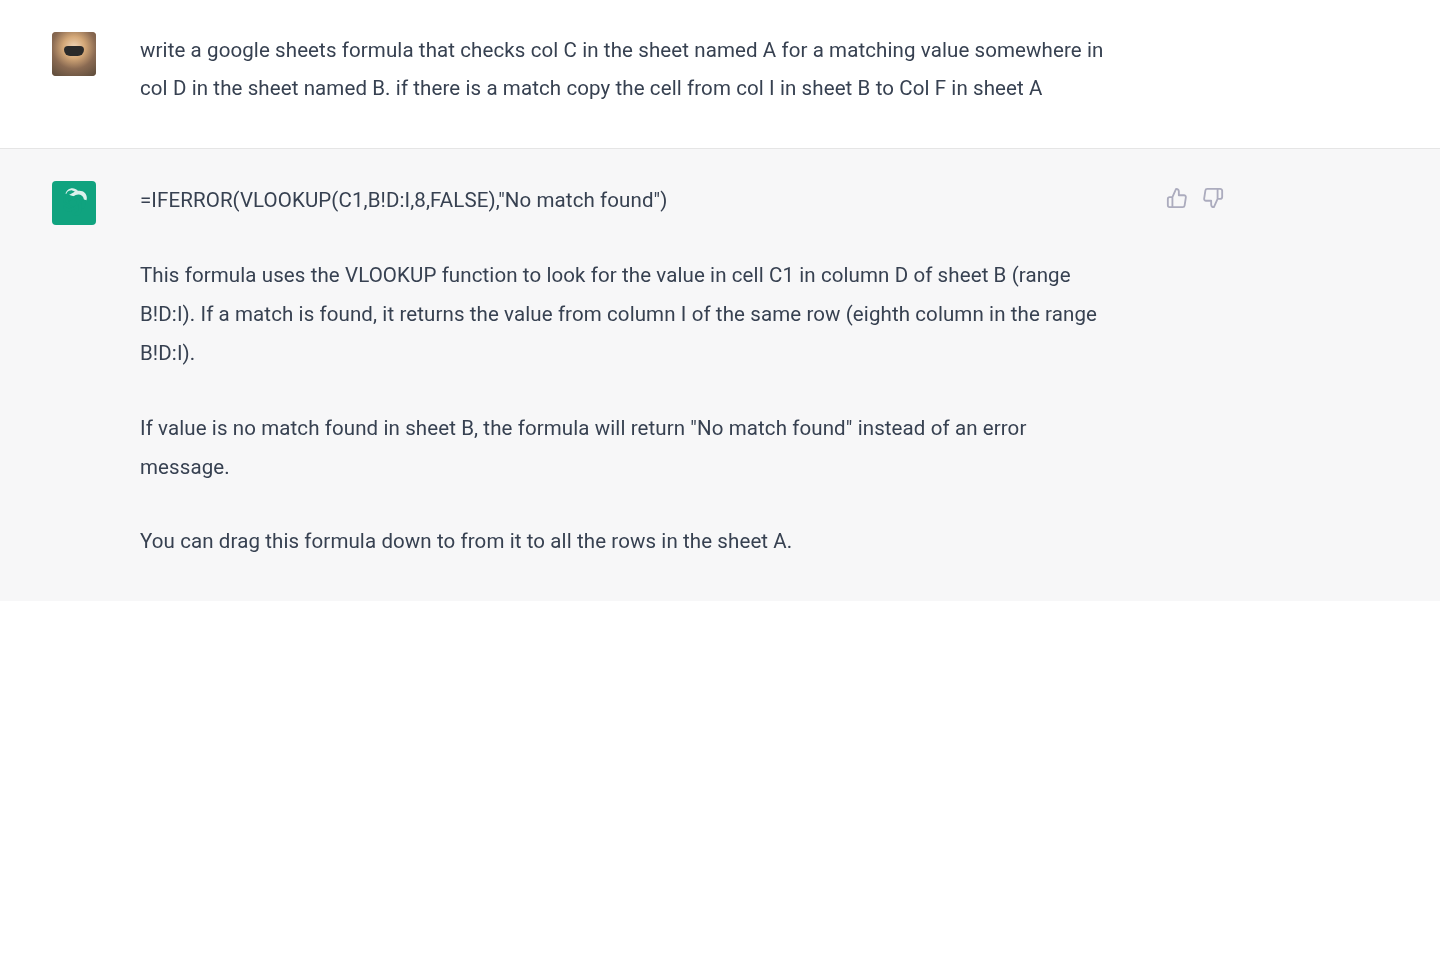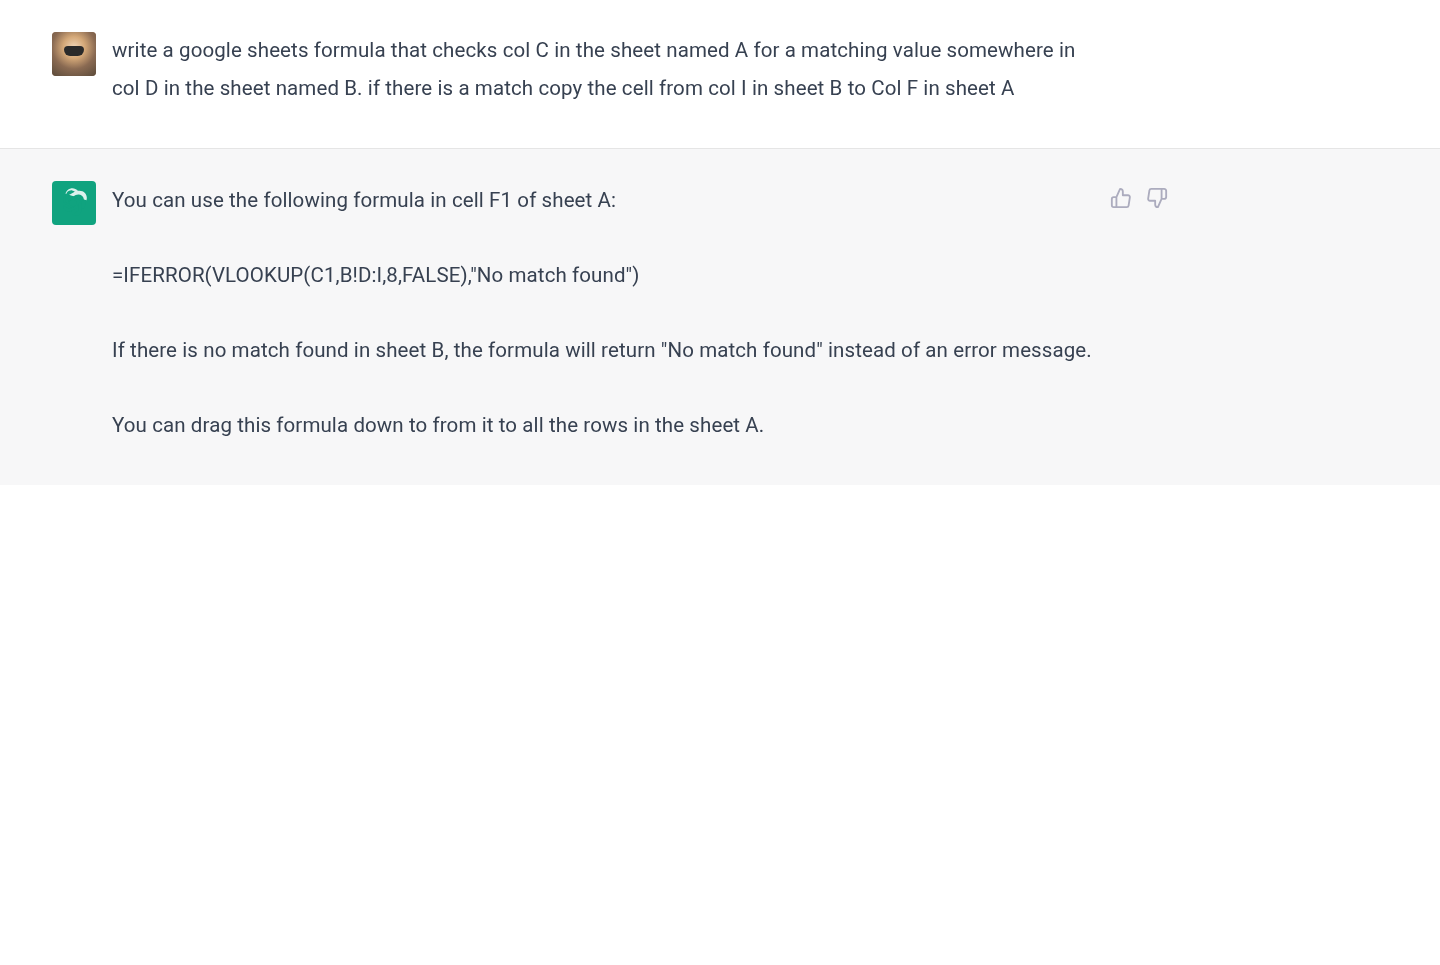--- a/index.html
+++ b/index.html
@@ -10,21 +10,21 @@
     body {
       font-family: -apple-system, BlinkMacSystemFont, "Segoe UI", Roboto, Helvetica, Arial, sans-serif;
       background: #ffffff;
       color: #343541;
       font-size: 19px;
       line-height: 1.5;
     }
     .message-block {
       padding: 32px 52px 40px 52px;
       display: flex;
-      gap: 16px;
+      gap: 44px;
       align-items: flex-start;
     }
     .user-block {
       background: #ffffff;
       border-bottom: 1px solid #e5e5e5;
     }
     .assistant-block {
       background: #f7f7f8;
     }
     .avatar {
@@ -123,23 +123,23 @@
       <path d="M23.0018 37.9671C21.2503 37.9694 19.5548 37.3541 18.2116 36.2287L18.4482 36.0946L26.4094 31.4981C26.6102 31.3843 26.7772 31.2193 26.8934 31.0201C27.0096 30.8209 27.0709 30.5946 27.0709 30.364V19.1183L30.4354 21.0606C30.4531 21.0693 30.4684 21.0822 30.4799 21.0982C30.4914 21.1142 30.4988 21.1329 30.5014 21.1526V30.4493C30.4988 32.4408 29.7066 34.3498 28.2984 35.758C26.8902 37.1663 24.9812 37.9584 22.9897 37.961L23.0018 37.9671Z" fill="#10a37f"></path>
       <path d="M6.94513 28.6978C6.06818 27.182 5.75306 25.4039 6.05585 23.6781L6.29245 23.8202L14.2593 28.4166C14.4584 28.5334 14.6852 28.5949 14.916 28.5949C15.1469 28.5949 15.3736 28.5334 15.5728 28.4166L25.2935 22.8051V26.6892C25.2944 26.7089 25.2903 26.7286 25.2817 26.7464C25.273 26.7643 25.2601 26.7797 25.244 26.7912L17.1934 31.4399C15.4672 32.4343 13.4179 32.7035 11.4932 32.1884C9.56842 31.6733 7.92736 30.4159 6.93008 28.6921L6.94513 28.6978Z" fill="#10a37f"></path>
       <path d="M6.94513 12.4513C7.81963 10.9337 9.2087 9.77332 10.8638 9.17725V18.6434C10.8617 18.8738 10.9222 19.1005 11.0384 19.2997C11.1547 19.4989 11.3225 19.6636 11.5243 19.7768L21.2393 25.3826L17.8748 27.325C17.8571 27.3351 17.8371 27.3407 17.8166 27.3414C17.796 27.3421 17.7757 27.3379 17.7572 27.3292L9.71273 22.6862C7.98899 21.6889 6.73157 20.0479 6.21651 18.1232C5.70144 16.1985 5.97062 14.1492 6.96498 12.4231L6.94513 12.4513Z" fill="#10a37f"></path>
       <path d="M30.5975 18.4634L20.8767 12.8576L24.2413 10.9209C24.259 10.9108 24.279 10.9052 24.2995 10.9045C24.32 10.9038 24.3404 10.908 24.3588 10.9166L32.4033 15.554C33.6391 16.2673 34.6429 17.3168 35.2972 18.5785C35.9516 19.8402 36.2294 21.2615 36.0978 22.6759C35.9663 24.0903 35.4309 25.4371 34.5554 26.5575C33.6799 27.6779 32.5006 28.5251 31.1579 28.9981V19.532C31.1613 19.3014 31.1017 19.0742 30.9854 18.8748C30.8691 18.6754 30.7004 18.5112 30.4975 18.3992L30.5975 18.4634Z" fill="#10a37f"></path>
       <path d="M33.9487 17.4722L33.7121 17.3301L25.7509 12.728C25.5517 12.6104 25.3247 12.5484 25.0936 12.5484C24.8625 12.5484 24.6355 12.6104 24.4363 12.728L14.7156 18.3396V14.4554C14.7147 14.4357 14.7188 14.416 14.7275 14.3982C14.7361 14.3804 14.749 14.365 14.7651 14.3534L22.8157 9.71043C24.0515 8.99811 25.4624 8.65763 26.8824 8.72896C28.3024 8.80029 29.6723 9.28044 30.8308 10.1128C31.9892 10.9452 32.8876 12.0949 33.4196 13.4261C33.9517 14.7572 34.0948 16.2139 33.8322 17.6239L33.9487 17.4722Z" fill="#10a37f"></path>
       <path d="M12.8806 21.9784L9.51617 20.0362C9.49845 20.0274 9.48315 20.0145 9.47164 19.9985C9.46013 19.9825 9.45274 19.9638 9.45014 19.9441V10.653C9.45198 9.22692 9.86075 7.83123 10.6286 6.63048C11.3965 5.42973 12.4917 4.47455 13.7854 3.87731C15.0792 3.28007 16.5176 3.06592 17.9295 3.25999C19.3414 3.45406 20.6684 4.04825 21.753 4.97215L21.5164 5.10625L13.5552 9.70271C13.3544 9.81655 13.1874 9.98154 13.0712 10.1807C12.955 10.3799 12.8937 10.6062 12.8937 10.8368L12.8806 21.9784Z" fill="#10a37f"></path>
       <path d="M14.7075 18.0322L19.0375 15.5314L23.3675 18.0265V23.0279L19.0375 25.5288L14.7075 23.0336V18.0322Z" fill="#10a37f"></path>
     </svg>
   </div>
   <div class="message-content">
-    <p>You can use the following formula in cell F1 of sheet A:</p>
     <p>=IFERROR(VLOOKUP(C1,B!D:I,8,FALSE),"No match found")</p>
-    <p>If there is no match found in sheet B, the formula will return "No match found" instead of an error message.</p>
+    <p>This formula uses the VLOOKUP function to look for the value in cell C1 in column D of sheet B (range B!D:I). If a match is found, it returns the value from column I of the same row (eighth column in the range B!D:I).</p>
+    <p>If value is no match found in sheet B, the formula will return "No match found" instead of an error message.</p>
     <p>You can drag this formula down to from it to all the rows in the sheet A.</p>
   </div>
   <div class="actions">
     <button class="action-btn">
       <svg viewBox="0 0 24 24" fill="none" stroke="currentColor" stroke-width="2" stroke-linecap="round" stroke-linejoin="round">
         <path d="M14 9V5a3 3 0 0 0-3-3l-4 9v11h11.28a2 2 0 0 0 2-1.7l1.38-9a2 2 0 0 0-2-2.3zM7 22H4a2 2 0 0 1-2-2v-7a2 2 0 0 1 2-2h3"></path>
       </svg>
     </button>
     <button class="action-btn">
       <svg viewBox="0 0 24 24" fill="none" stroke="currentColor" stroke-width="2" stroke-linecap="round" stroke-linejoin="round">

